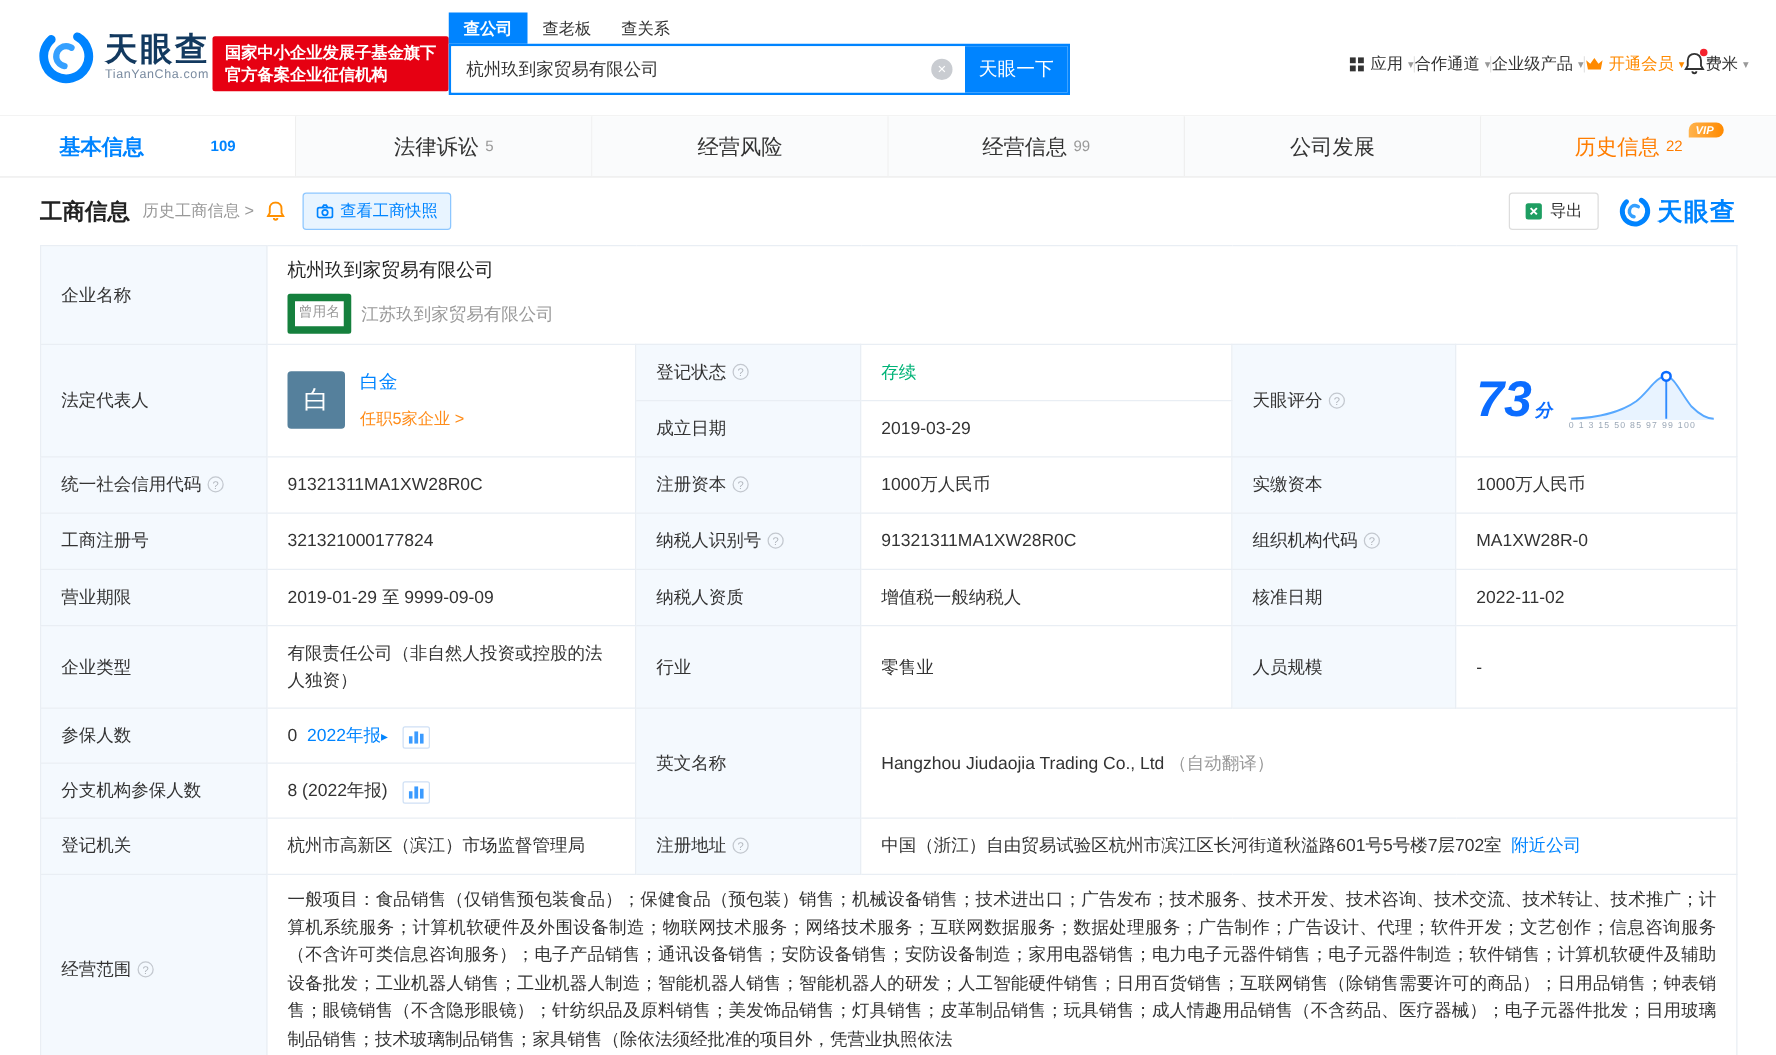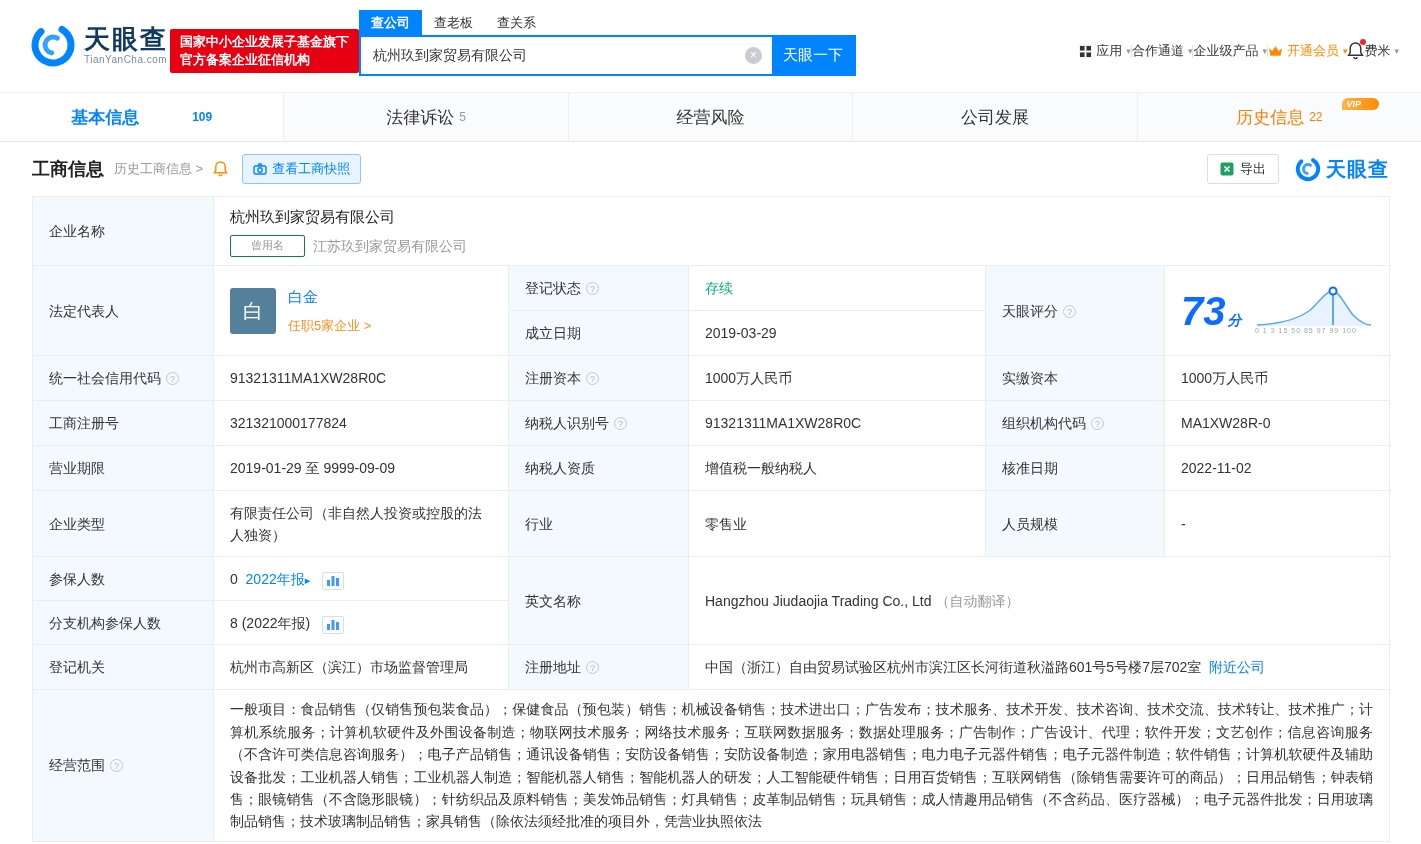--- a/index.html
+++ b/index.html
@@ -37,21 +37,21 @@
   
   .main-tabs { display:flex; height:50px; border-top:1px solid #f3f3f3; border-bottom:1px solid #e7e7e7; }
   .mtab { flex:1; display:flex; align-items:center; justify-content:center; gap:5px; font-size:17px;
     color:#333; background:#fafbfc; border-right:1px solid #efefef; cursor:pointer; position:relative; }
   .mtab:last-child { border-right:none; }
   .mtab.active { background:#fff; color:#0084ff; font-weight:bold; }
   .mtab-count { font-size:12px; color:#999; }
   .mtab.active .mtab-count { color:#0084ff;margin-left:48px; }
   .mtab.vip-tab, .mtab.vip-tab .mtab-count { color:#ff7d00; }
   .vip-badge { position:absolute; top:5px; right:42px; background:linear-gradient(90deg,#ffb34d,#ff8a00);
-    color:#fff; font-size:9px; font-weight:bold; font-style:italic; padding:1px 18px 1px 5px; border-radius:7px 7px 7px 0; }
+    color:#fff; font-size:9px; font-weight:bold; font-style:italic; padding:1px 8px 1px 5px; border-radius:7px 7px 7px 0; }
 
   
   .section-bar { height:54px; display:flex; align-items:center; gap:10px; padding:0 32px; }
   .section-title { font-size:18px; font-weight:bold; color:#222; }
   .history-link { font-size:13px; color:#999; }
   .snapshot-btn { display:flex; align-items:center; gap:5px; background:#e8f4ff; border:1px solid #8cc6ff;
     color:#0084ff; font-size:13px; padding:5px 10px; border-radius:3px; margin-left:4px; }
   .bar-right { margin-left:auto; display:flex; align-items:center; gap:16px; }
   .export-btn { display:flex; align-items:center; gap:6px; background:#fff; border:1px solid #ddd;
     color:#333; font-size:13px; padding:5px 12px; border-radius:3px; }
@@ -62,21 +62,21 @@
   .info-table { width:1357px; margin:0 32px; border-collapse:collapse; table-layout:fixed; font-size:14px; }
   .info-table td { border:1px solid #e9eef4; padding:8px 16px; vertical-align:middle; line-height:1.6; color:#333; }
   td.lbl { background:#f4f9fe; }
   .q { display:inline-block; width:13px; height:13px; border:1px solid #c3c8cf; border-radius:50%;
     color:#b3b8bf; font-size:9px; line-height:12px; text-align:center; margin-left:5px; vertical-align:1px; cursor:pointer; }
   .green { color:#00b377; }
   .blue-link { color:#0084ff; }
   .gray { color:#999; }
   .cname { font-size:15px; color:#222; }
   .former { margin-top:6px; display:flex; align-items:center; }
-  .former-tag { border:1px solid #15803d; color:#999; font-size:11px; padding:1px 20px; border-radius:2px; margin-right:8px; }
+  .former-tag { border:6px solid #15803d; color:#999; font-size:11px; padding:1px 3px; border-radius:2px; margin-right:8px; }
   .former-name { color:#999; font-size:14px; }
   .rep { display:flex; align-items:center; gap:12px; }
   .avatar { width:46px; height:46px; border-radius:3px; background:#55809c; color:#fff; font-size:20px;
     line-height:46px; text-align:center; cursor:pointer; flex:none; }
   .rep-name { display:block; color:#0084ff; font-size:15px; margin-bottom:5px; }
   .rep-link { color:#ff8c19; font-size:13px; }
   .score-cell { padding:4px 10px 2px 16px; }
   .score-flex { display:flex; align-items:center; justify-content:space-between; }
   .score-num { color:#0b6cff; font-size:40px; font-weight:bold; font-style:italic; line-height:1; white-space:nowrap; }
   .score-unit { font-size:14px; margin-left:2px; }
@@ -173,20 +173,24 @@
     <span class="mtab-count">109</span>
   </div>
   <div class="mtab">
     <span>法律诉讼</span>
     <span class="mtab-count">5</span>
   </div>
   <div class="mtab">
     <span>经营风险</span>
   </div>
   <div class="mtab">
+    <span>经营信息</span>
+    <span class="mtab-count">99</span>
+  </div>
+  <div class="mtab">
     <span>公司发展</span>
   </div>
   <div class="mtab vip-tab">
     <span>历史信息</span>
     <span class="mtab-count">22</span>
     <span class="vip-badge">VIP</span>
   </div>
 </nav>
 
 <div class="section-bar">

